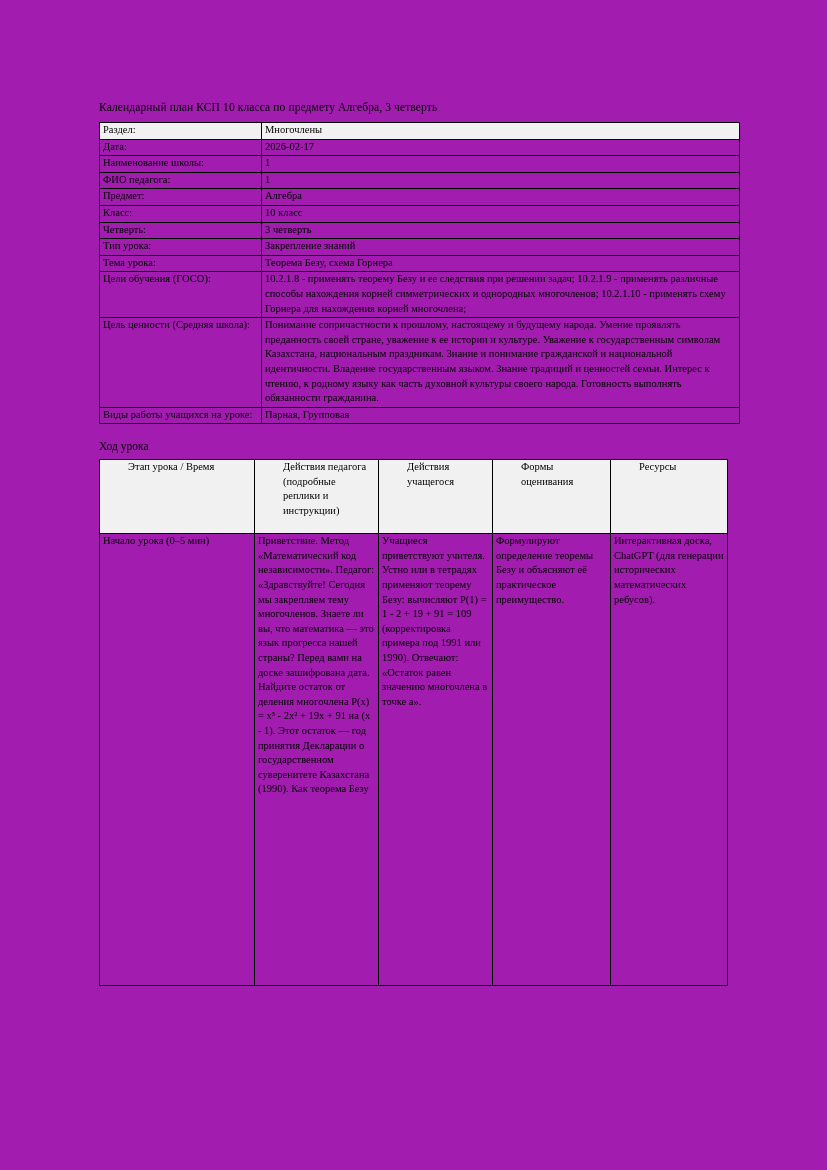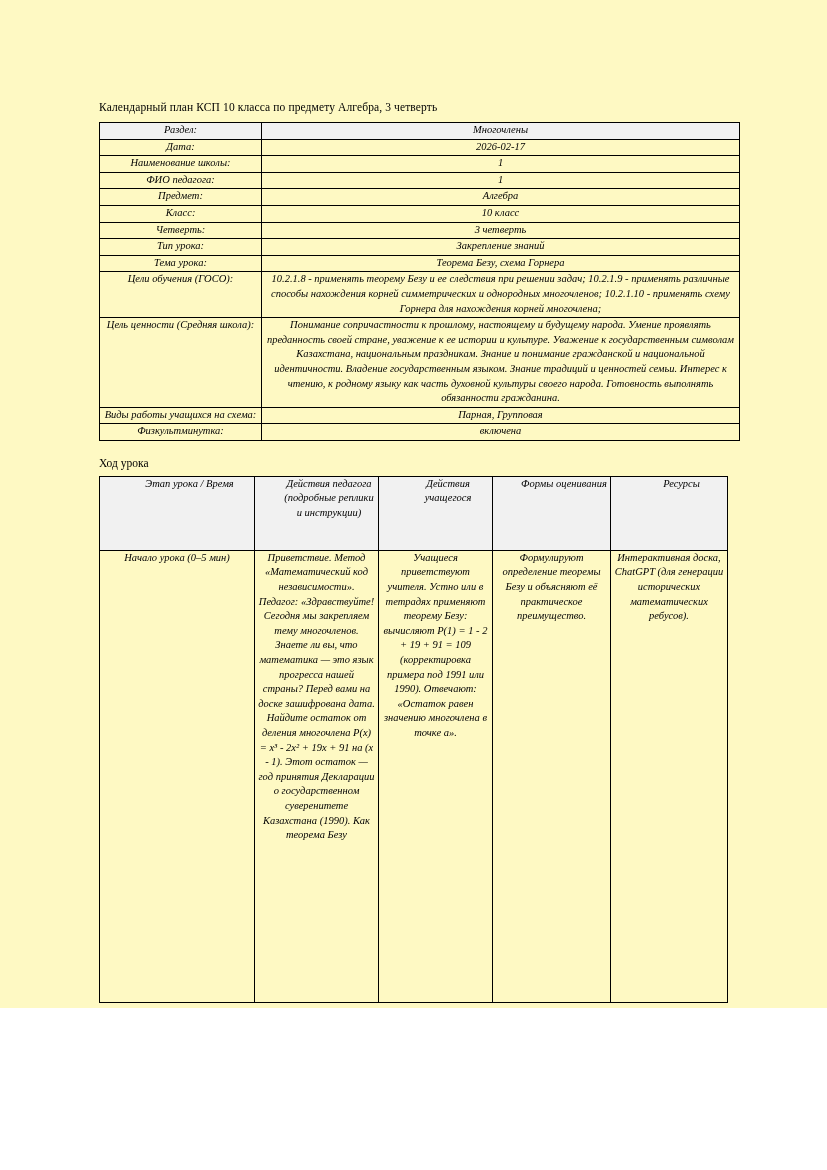--- a/index.html
+++ b/index.html
@@ -14,22 +14,22 @@
     position: relative;
     font-family: "Liberation Serif", "DejaVu Serif", serif;
     color: #000000;
     overflow: hidden;
   }
   .page {
     position: absolute;
     left: 0;
     top: 0;
     width: 827px;
-    height: 1008px;
-    background: #fef9c3;
+    height: 1170px;
+    background: #a21caf;
   }
   .content {
     position: absolute;
     left: 99px;
     top: 100px;
     width: 628px;
   }
   .doc-title {
     font-size: 11.5px;
     line-height: 14px;
@@ -46,25 +46,24 @@
     border-collapse: collapse;
     width: 628px;
     table-layout: fixed;
     font-size: 10.5px;
     line-height: 14.6px;
   }
   table td, table th {
     border: 1px solid #000000;
     padding: 0px 3px 1px 3px;
     vertical-align: top;
-    text-align: center;
+    text-align: left;
     font-weight: normal;
     word-wrap: break-word;
     overflow-wrap: break-word;
-    font-style: italic;
   }
   
   #info-table td.label-col { width: 155px; }
   #info-table td.value-col { width: 471px; }
   #info-table tr.shaded td { background: #f1f1f1; }
   #info-table td { height: 14px; }
 
   
   #flow-table col.c1 { width: 155px; }
   #flow-table col.c2 { width: 124px; }
@@ -128,26 +127,22 @@
         </tr>
         <tr>
           <td class="label-col">Цели обучения (ГОСО):</td>
           <td class="value-col">10.2.1.8 - применять теорему Безу и ее следствия при решении задач; 10.2.1.9 - применять различные способы нахождения корней симметрических и однородных многочленов; 10.2.1.10 - применять схему Горнера для нахождения корней многочлена;</td>
         </tr>
         <tr>
           <td class="label-col">Цель ценности (Средняя школа):</td>
           <td class="value-col">Понимание сопричастности к прошлому, настоящему и будущему народа. Умение проявлять преданность своей стране, уважение к ее истории и культуре. Уважение к государственным символам Казахстана, национальным праздникам. Знание и понимание гражданской и национальной идентичности. Владение государственным языком. Знание традиций и ценностей семьи. Интерес к чтению, к родному языку как часть духовной культуры своего народа. Готовность выполнять обязанности гражданина.</td>
         </tr>
         <tr>
-          <td class="label-col">Виды работы учащихся на схема:</td>
+          <td class="label-col">Виды работы учащихся на уроке:</td>
           <td class="value-col">Парная, Групповая</td>
-        </tr>
-        <tr>
-          <td class="label-col">Физкультминутка:</td>
-          <td class="value-col">включена</td>
         </tr>
       </tbody>
     </table>
 
     <p class="section-label">Ход урока</p>
 
     <table id="flow-table">
       <colgroup>
         <col class="c1">
           <col class="c2">

